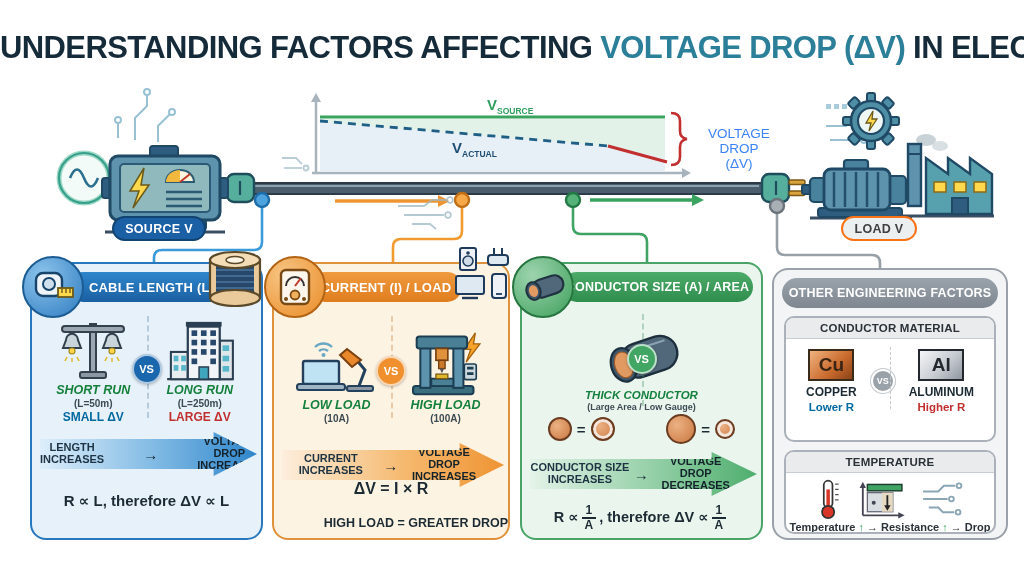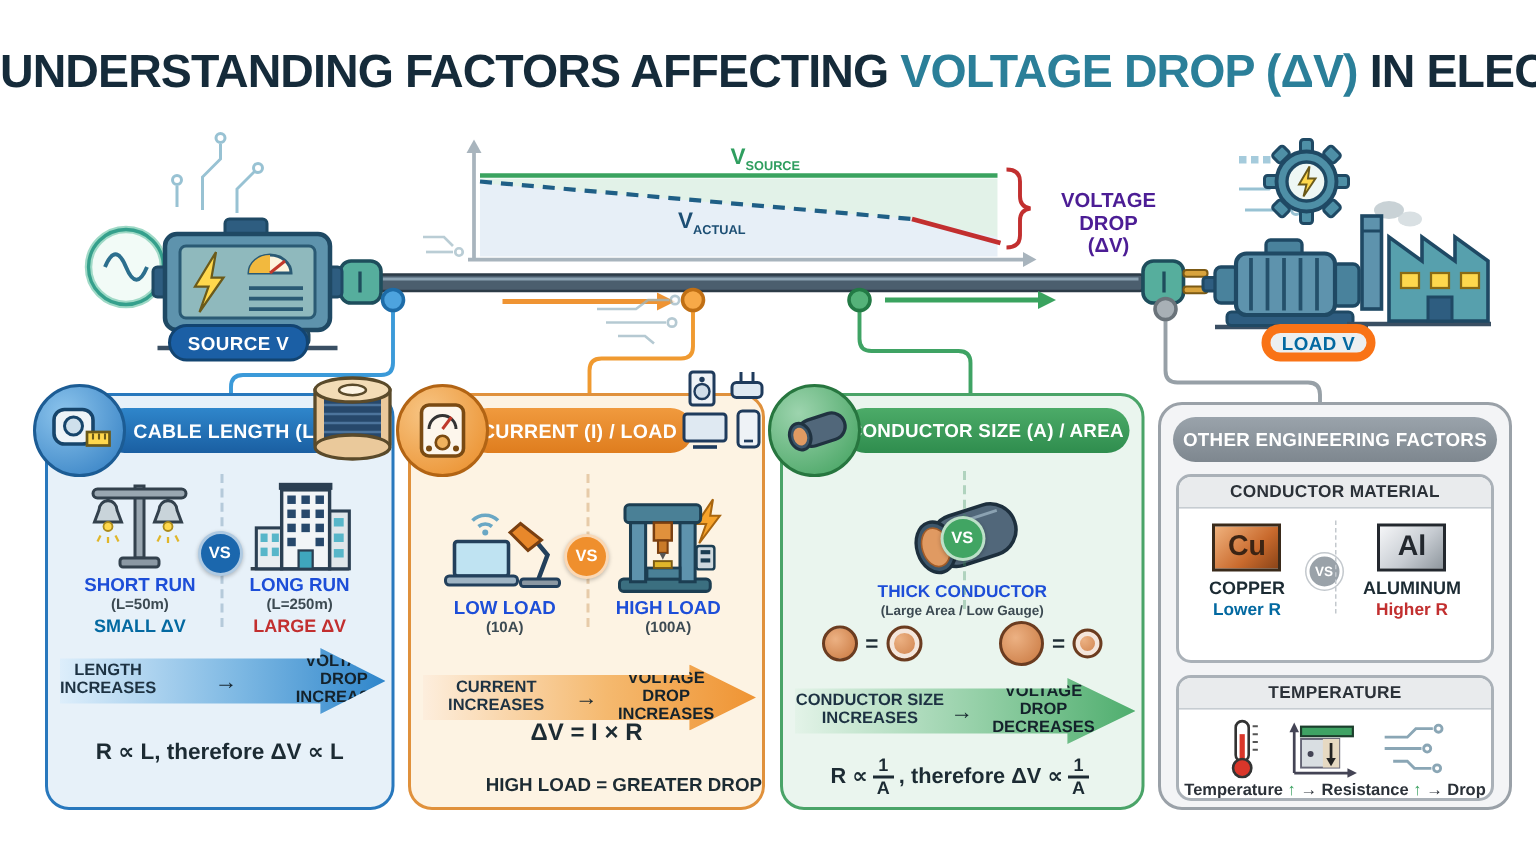--- a/index.html
+++ b/index.html
@@ -14,26 +14,26 @@
   
   .bg { position:absolute; inset:0; z-index:1; }
   .illus-abs { position:absolute; z-index:2; }
   .txt { position:absolute; z-index:3; }
 
   
   .vlab { font-weight:bold; font-size:15px; }
   .vlab sub { font-size:8.5px; font-weight:bold; }
   .vsrc { color:#2f9e5f; }
   .vact { color:#1d4f74; }
-  .droplab { color:#4c1d95; font-weight:bold; font-size:13.5px; line-height:1.12; text-align:center; }
+  .droplab { color:#3b82f6; font-weight:normal; font-size:13.5px; line-height:1.12; text-align:center; }
 
   .badge { position:absolute; z-index:3; display:flex; align-items:center; justify-content:center;
            font-weight:bold; font-size:12.5px; border-radius:13px; letter-spacing:0.3px; }
   .badge-src { background:#1b5fa5; color:#fff; border:2px solid #124471; }
-  .badge-load { background:#eceff0; color:#0369a1; border:6px solid #f97316; }
+  .badge-load { background:#eceff0; color:#404040; border:2px solid #f97316; }
 
   
   .panel { position:absolute; z-index:4; border-radius:16px; border:2.5px solid; }
   .panel-blue   { background:#e7f1f9; border-color:#2878bd; }
   .panel-orange { background:#fdf3e3; border-color:#e0913c; }
   .panel-green  { background:#eaf5ee; border-color:#4aa468; }
   .panel-gray   { background:#f3f4f6; border-color:#9aa1a8; }
 
   .p-head { position:absolute; top:8px; height:30px; border-radius:15px; color:#fff; font-weight:bold;
             display:flex; align-items:center; justify-content:center; letter-spacing:0.2px; }
@@ -44,21 +44,21 @@
 
   .p-icon { position:absolute; width:62px; height:62px; border-radius:50%; top:-8px; left:-10px;
             display:flex; align-items:center; justify-content:center;
             border:2.5px solid; z-index:5; }
   .icon-blue   { background:radial-gradient(circle at 32% 30%,#8cc4ec,#2f7cc1); border-color:#1c5c94; }
   .icon-orange { background:radial-gradient(circle at 32% 30%,#f7c584,#ea8c27); border-color:#b26414; }
   .icon-green  { background:radial-gradient(circle at 32% 30%,#9dd4ae,#3fa05c); border-color:#27763f; }
 
   .compare { position:absolute; display:flex; }
   .col { flex:1; display:flex; flex-direction:column; align-items:center; justify-content:flex-end; gap:1px; }
-  .c-title { font-size:12.5px; font-weight:bold; color:#1d4ed8; }
+  .c-title { font-size:12.5px; font-weight:bold; color:#15803d;font-style:italic; }
   .c-sub   { font-size:10px; color:#3c4a52; font-weight:bold; }
   .c-delta { font-size:12px; font-weight:bold; }
   .green-t { color:#0369a1; } .red-t { color:#c22f2f; }
   .divider { position:absolute; top:6px; bottom:6px; left:50%; border-left:2px dashed rgba(90,130,160,.35); }
 
   .vs-circle { position:absolute; left:50%; transform:translate(-50%,0); width:30px; height:30px; border-radius:50%;
                color:#fff; font-size:11px; font-weight:bold; display:flex; align-items:center; justify-content:center;
                border:2px solid rgba(255,255,255,.65); box-shadow:0 1px 3px rgba(0,0,0,.25); z-index:6; }
   .vs-blue { background:#1b67ad; } .vs-orange { background:#ef8f2d; } .vs-green { background:#41a563; }
 

